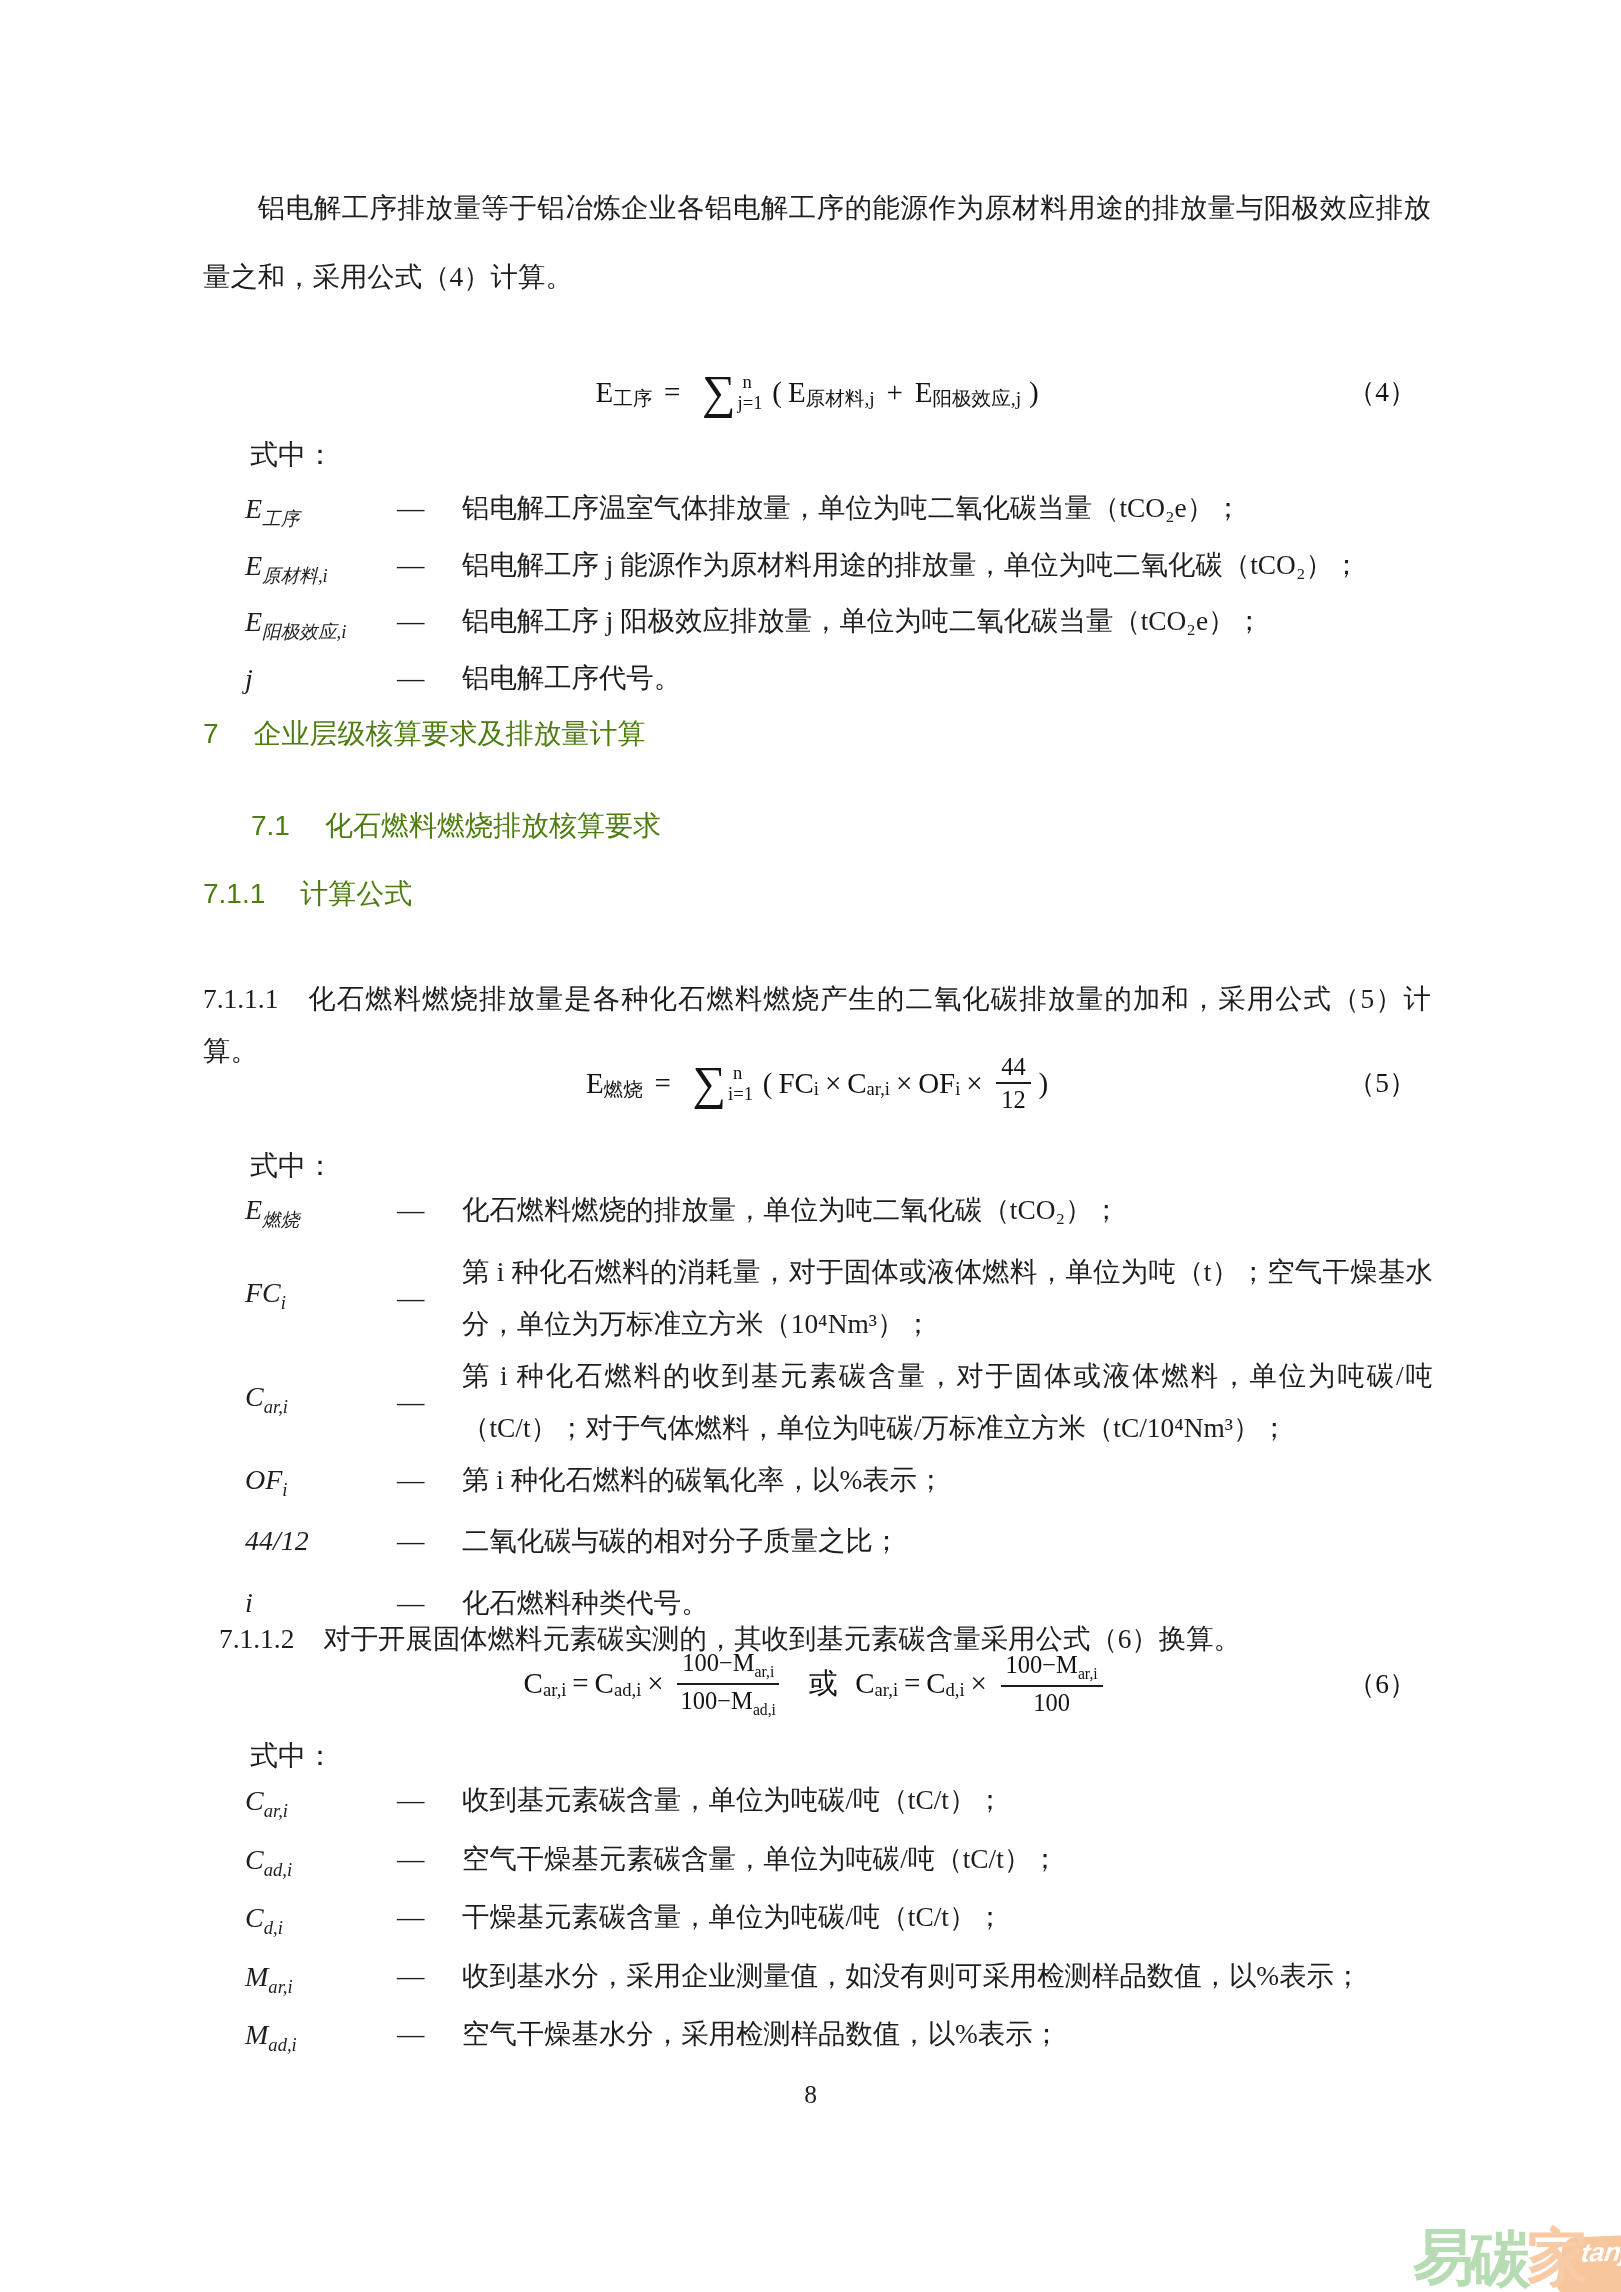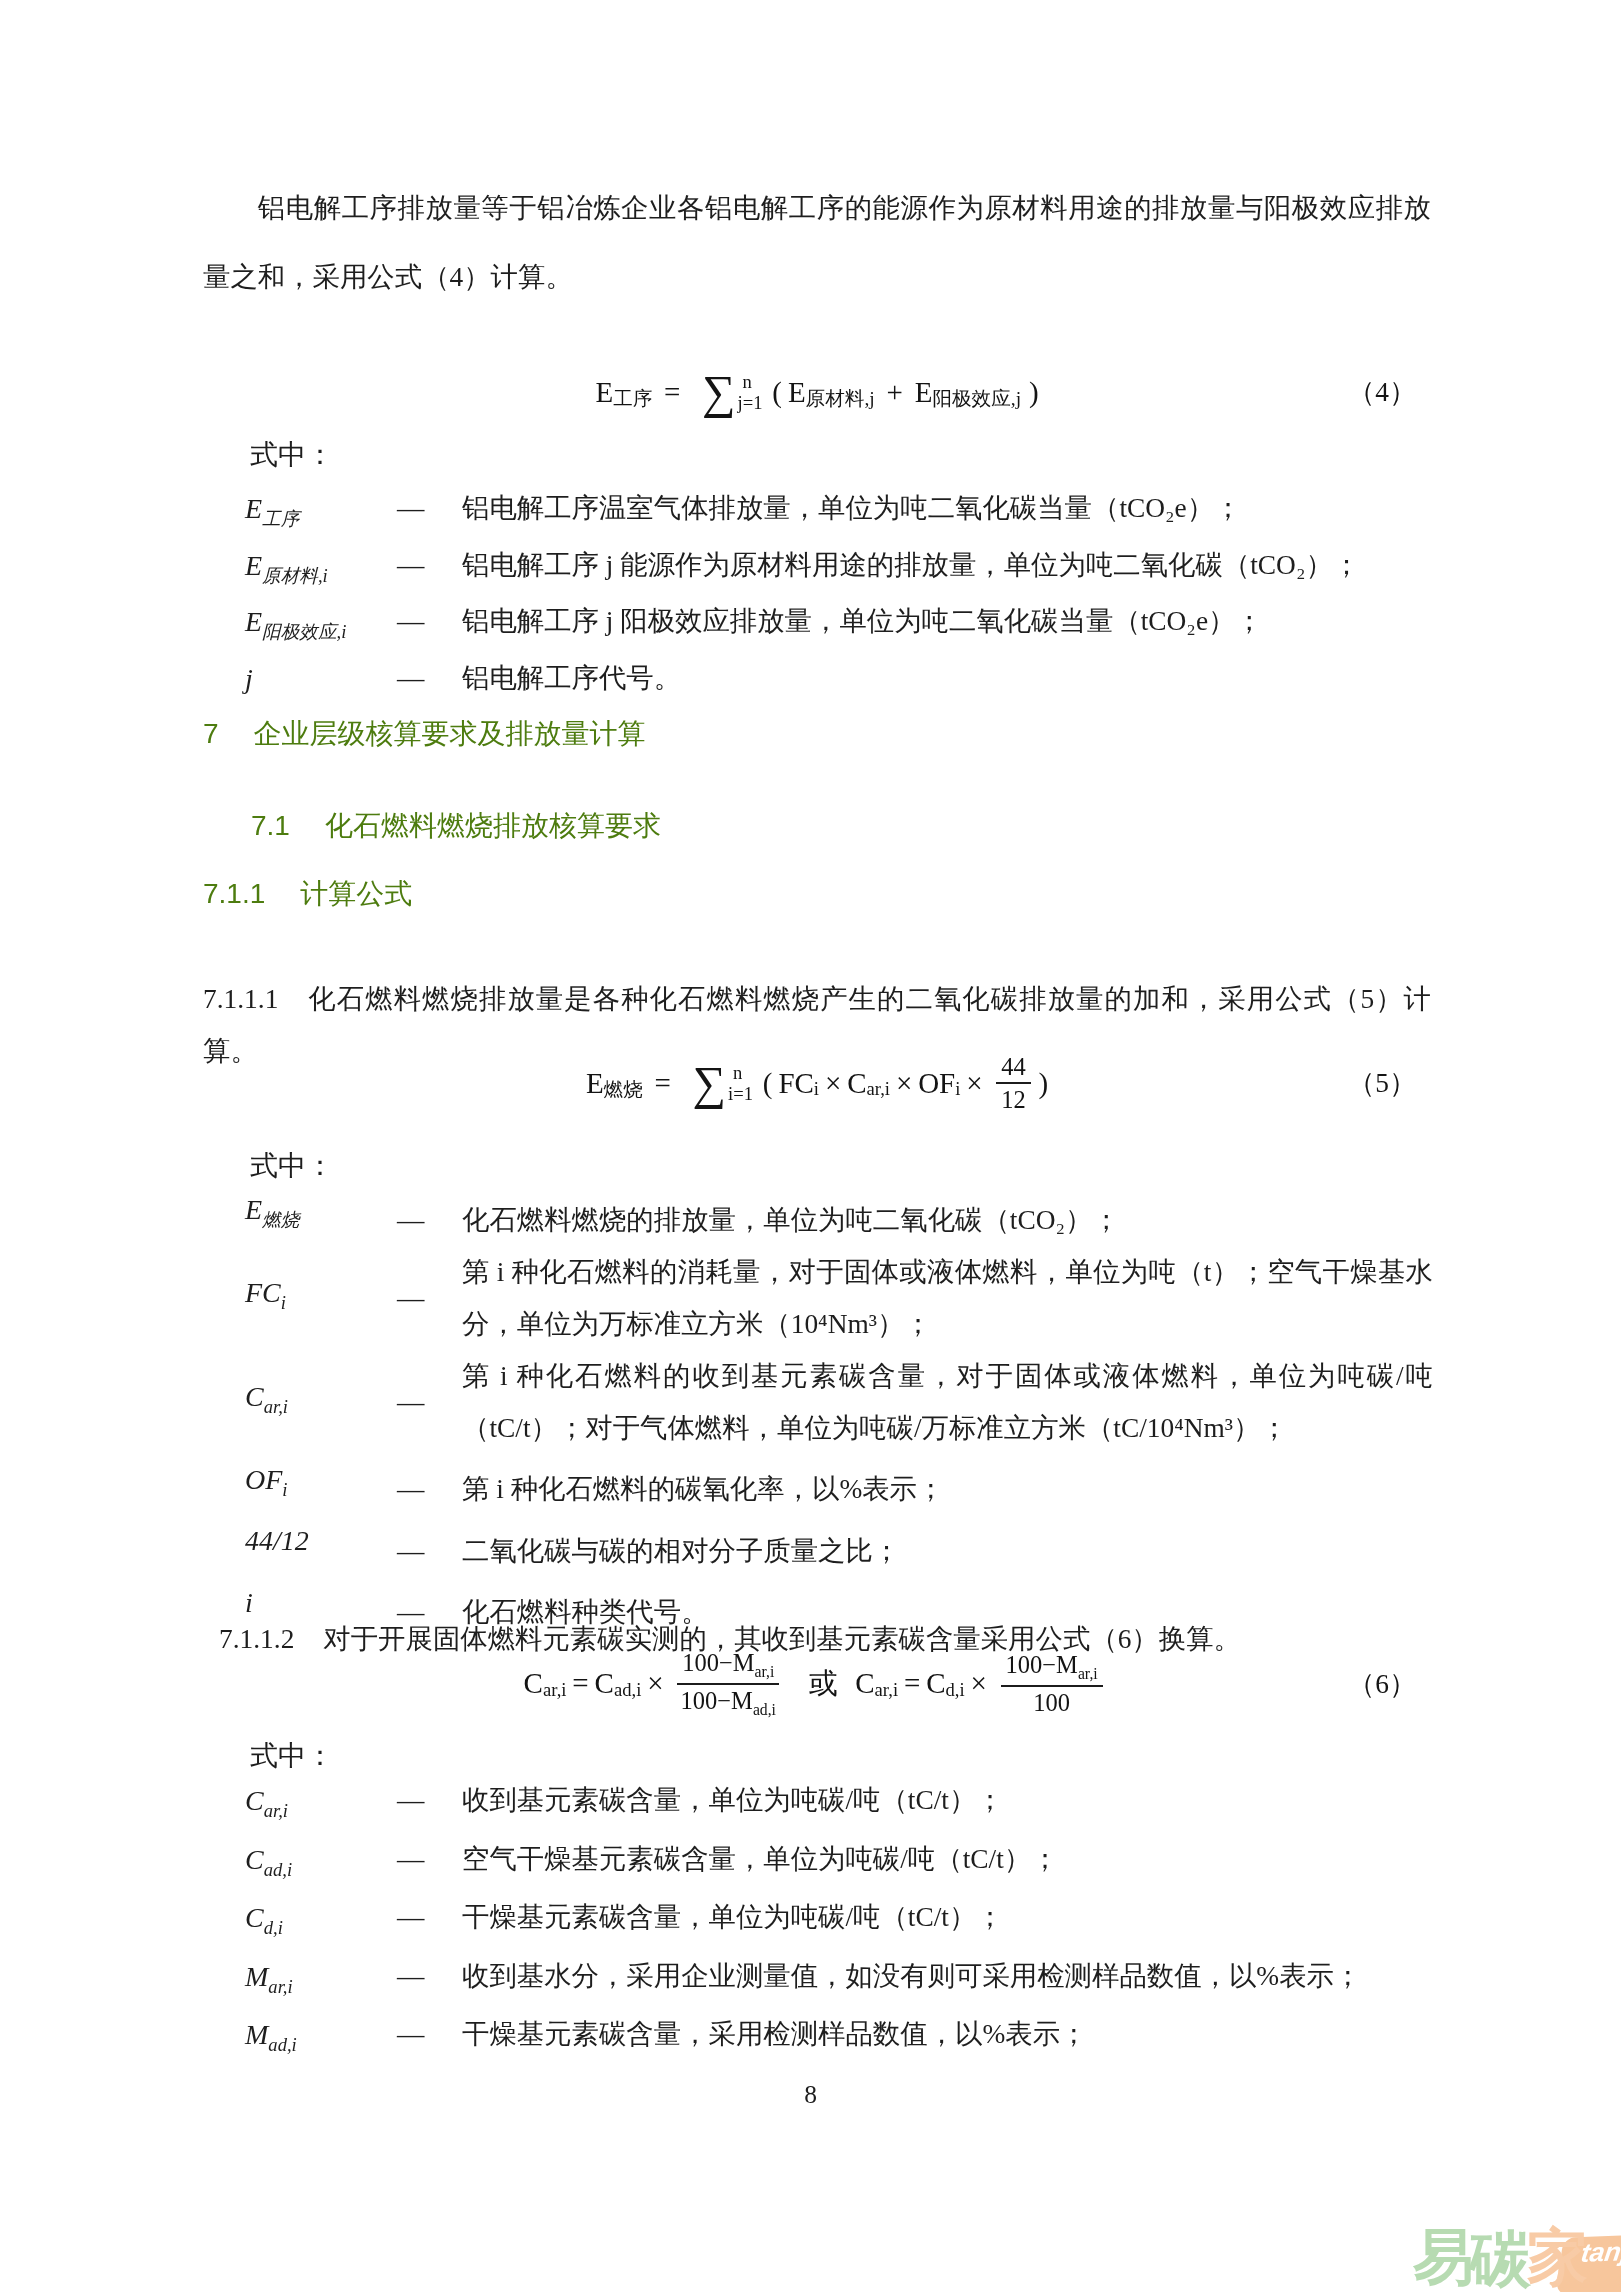--- a/index.html
+++ b/index.html
@@ -31,21 +31,21 @@
   .frac{display:inline-block;text-align:center;font-size:24.5px;line-height:1.2;margin:0 7.8px;vertical-align:middle;}
   .frac .num{display:block;border-bottom:2px solid #1c1c1c;padding:0 4.9px 1px;}
   .frac .den{display:block;padding-top:1px;}
   .frac sub{font-size:15.7px;vertical-align:sub;}
   
   .where{font-size:28px;line-height:52px;}
   .def-list{position:absolute;left:245px;width:1188px;}
   .def-row{display:flex;align-items:flex-start;}
   .lh48{line-height:47px;}
   .lh50{line-height:49px;}
-  .lh53{line-height:52px;align-items:flex-end;}
+  .lh53{line-height:52px;}
   .d-sym{flex:none;width:152px;font-style:italic;font-size:28px;}
   .d-sym .base{font-style:italic;}
   .d-sym sub{font-size:18.6px;}
   .d-dash{flex:none;width:65px;font-size:27.4px;}
   .d-text{flex:1;font-size:27.4px;text-align:justify;}
   
   .pagenum{position:absolute;left:0;top:2080px;width:100%;text-align:center;font-size:25.5px;}
   
   .wm{position:absolute;left:1413px;top:2221px;width:294px;height:78px;font-family:"Liberation Sans","DejaVu Sans",sans-serif;font-weight:bold;}
   .wm-char{position:absolute;font-size:61px;line-height:1;}
@@ -239,21 +239,21 @@
       <span class="d-text">干燥基元素碳含量，单位为吨碳/吨（tC/t）；</span>
     </div>
     <div class="def-row lh50">
       <span class="d-sym"><span class="base">M</span><sub>ar,i</sub></span>
       <span class="d-dash">—</span>
       <span class="d-text">收到基水分，采用企业测量值，如没有则可采用检测样品数值，以%表示；</span>
     </div>
     <div class="def-row lh50">
       <span class="d-sym"><span class="base">M</span><sub>ad,i</sub></span>
       <span class="d-dash">—</span>
-      <span class="d-text">干燥基元素碳含量，采用检测样品数值，以%表示；</span>
+      <span class="d-text">空气干燥基水分，采用检测样品数值，以%表示；</span>
     </div>
   </div>
 
   <div class="pagenum">8</div>
 
   <div class="wm">
     <span class="wm-char wm-c1">易</span>
     <span class="wm-char wm-c2">碳</span>
     <span class="wm-char wm-c3">家</span>
     <span class="wm-badge">

